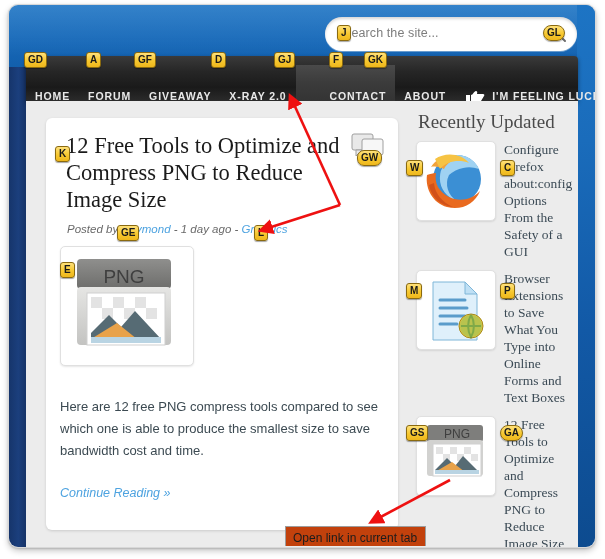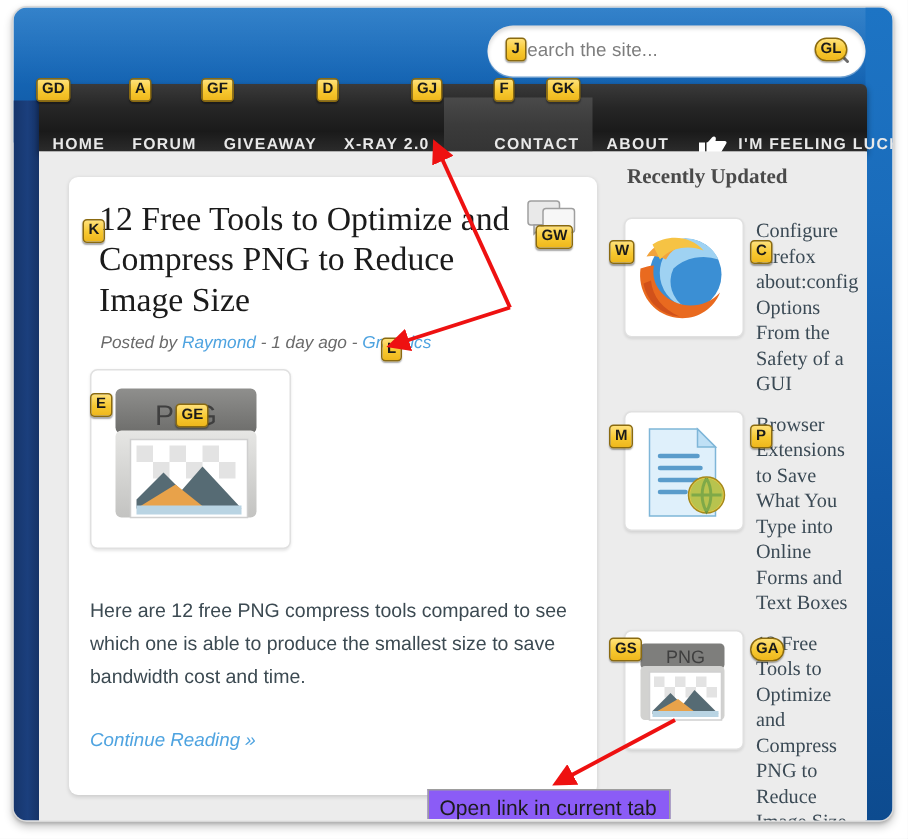--- a/index.html
+++ b/index.html
@@ -204,24 +204,24 @@
   }
 
   
   .sidebar {
     position: absolute;
     left: 390px; top: 10px;
     width: 158px;
   }
   .sidebar-title {
     font-family: "Liberation Serif", serif;
-    font-size: 14px;
+    font-size: 19px;
     color: #4a4a4a;
-    margin: 0 0 18px 2px;
-    font-weight: bold;
+    margin: 0 0 8px 2px;
+    font-weight: normal;
     white-space: nowrap;
   }
   .side-item {
     position: relative;
     display: flex;
     margin-bottom: 10px;
   }
   .side-thumb {
     flex: 0 0 auto;
     width: 78px; height: 78px;
@@ -268,24 +268,24 @@
     pointer-events: none;
     z-index: 60;
   }
 
   
   .status-tooltip {
     position: absolute;
     left: 285px; top: 526px;
     height: 20px;
     padding: 2px 8px 0 7px;
-    background: #8b5cf6;
+    background: #c2410c;
     border: 1px solid #9d9d9d;
     border-bottom: none;
-    font-size: 14px;
+    font-size: 12px;
     color: #1c1c1c;
     line-height: 18px;
     z-index: 55;
     box-sizing: border-box;
     white-space: nowrap;
   }
 
   
   .png-icon-svg, .ff-icon-svg, .doc-icon-svg { display:block; }
 </style>
@@ -465,22 +465,22 @@
       <div class="badge" style="left: 24px; top: 52px;">GD</div>
       <div class="badge" style="left: 86px; top: 52px;">A</div>
       <div class="badge" style="left: 134px; top: 52px;">GF</div>
       <div class="badge" style="left: 211px; top: 52px;">D</div>
       <div class="badge" style="left: 274px; top: 52px;">GJ</div>
       <div class="badge" style="left: 329px; top: 52px;">F</div>
       <div class="badge" style="left: 364px; top: 52px;">GK</div>
       <div class="badge" style="left: 337px; top: 25px;">J</div>
       <div class="badge" style="left: 543px; top: 25px; border-radius: 8px;">GL</div>
       <div class="badge" style="left: 55px; top: 146px;">K</div>
-      <div class="badge" style="left: 357px; top: 150px;">GW</div>
-      <div class="badge" style="left: 117px; top: 225px; margin-top: 44px;">GE</div>
+      <div class="badge" style="left: 357px; top: 150px; border-radius: 7px;">GW</div>
+      <div class="badge" style="left: 117px; top: 225px;">GE</div>
       <div class="badge" style="left: 254px; top: 225px;">L</div>
       <div class="badge" style="left: 60px; top: 262px;">E</div>
       <div class="badge" style="left: 406px; top: 160px;">W</div>
       <div class="badge" style="left: 500px; top: 160px;">C</div>
       <div class="badge" style="left: 406px; top: 283px;">M</div>
       <div class="badge" style="left: 500px; top: 283px;">P</div>
       <div class="badge" style="left: 406px; top: 425px;">GS</div>
       <div class="badge" style="left: 500px; top: 425px; border-radius: 8px;">GA</div>
     </div>
 

